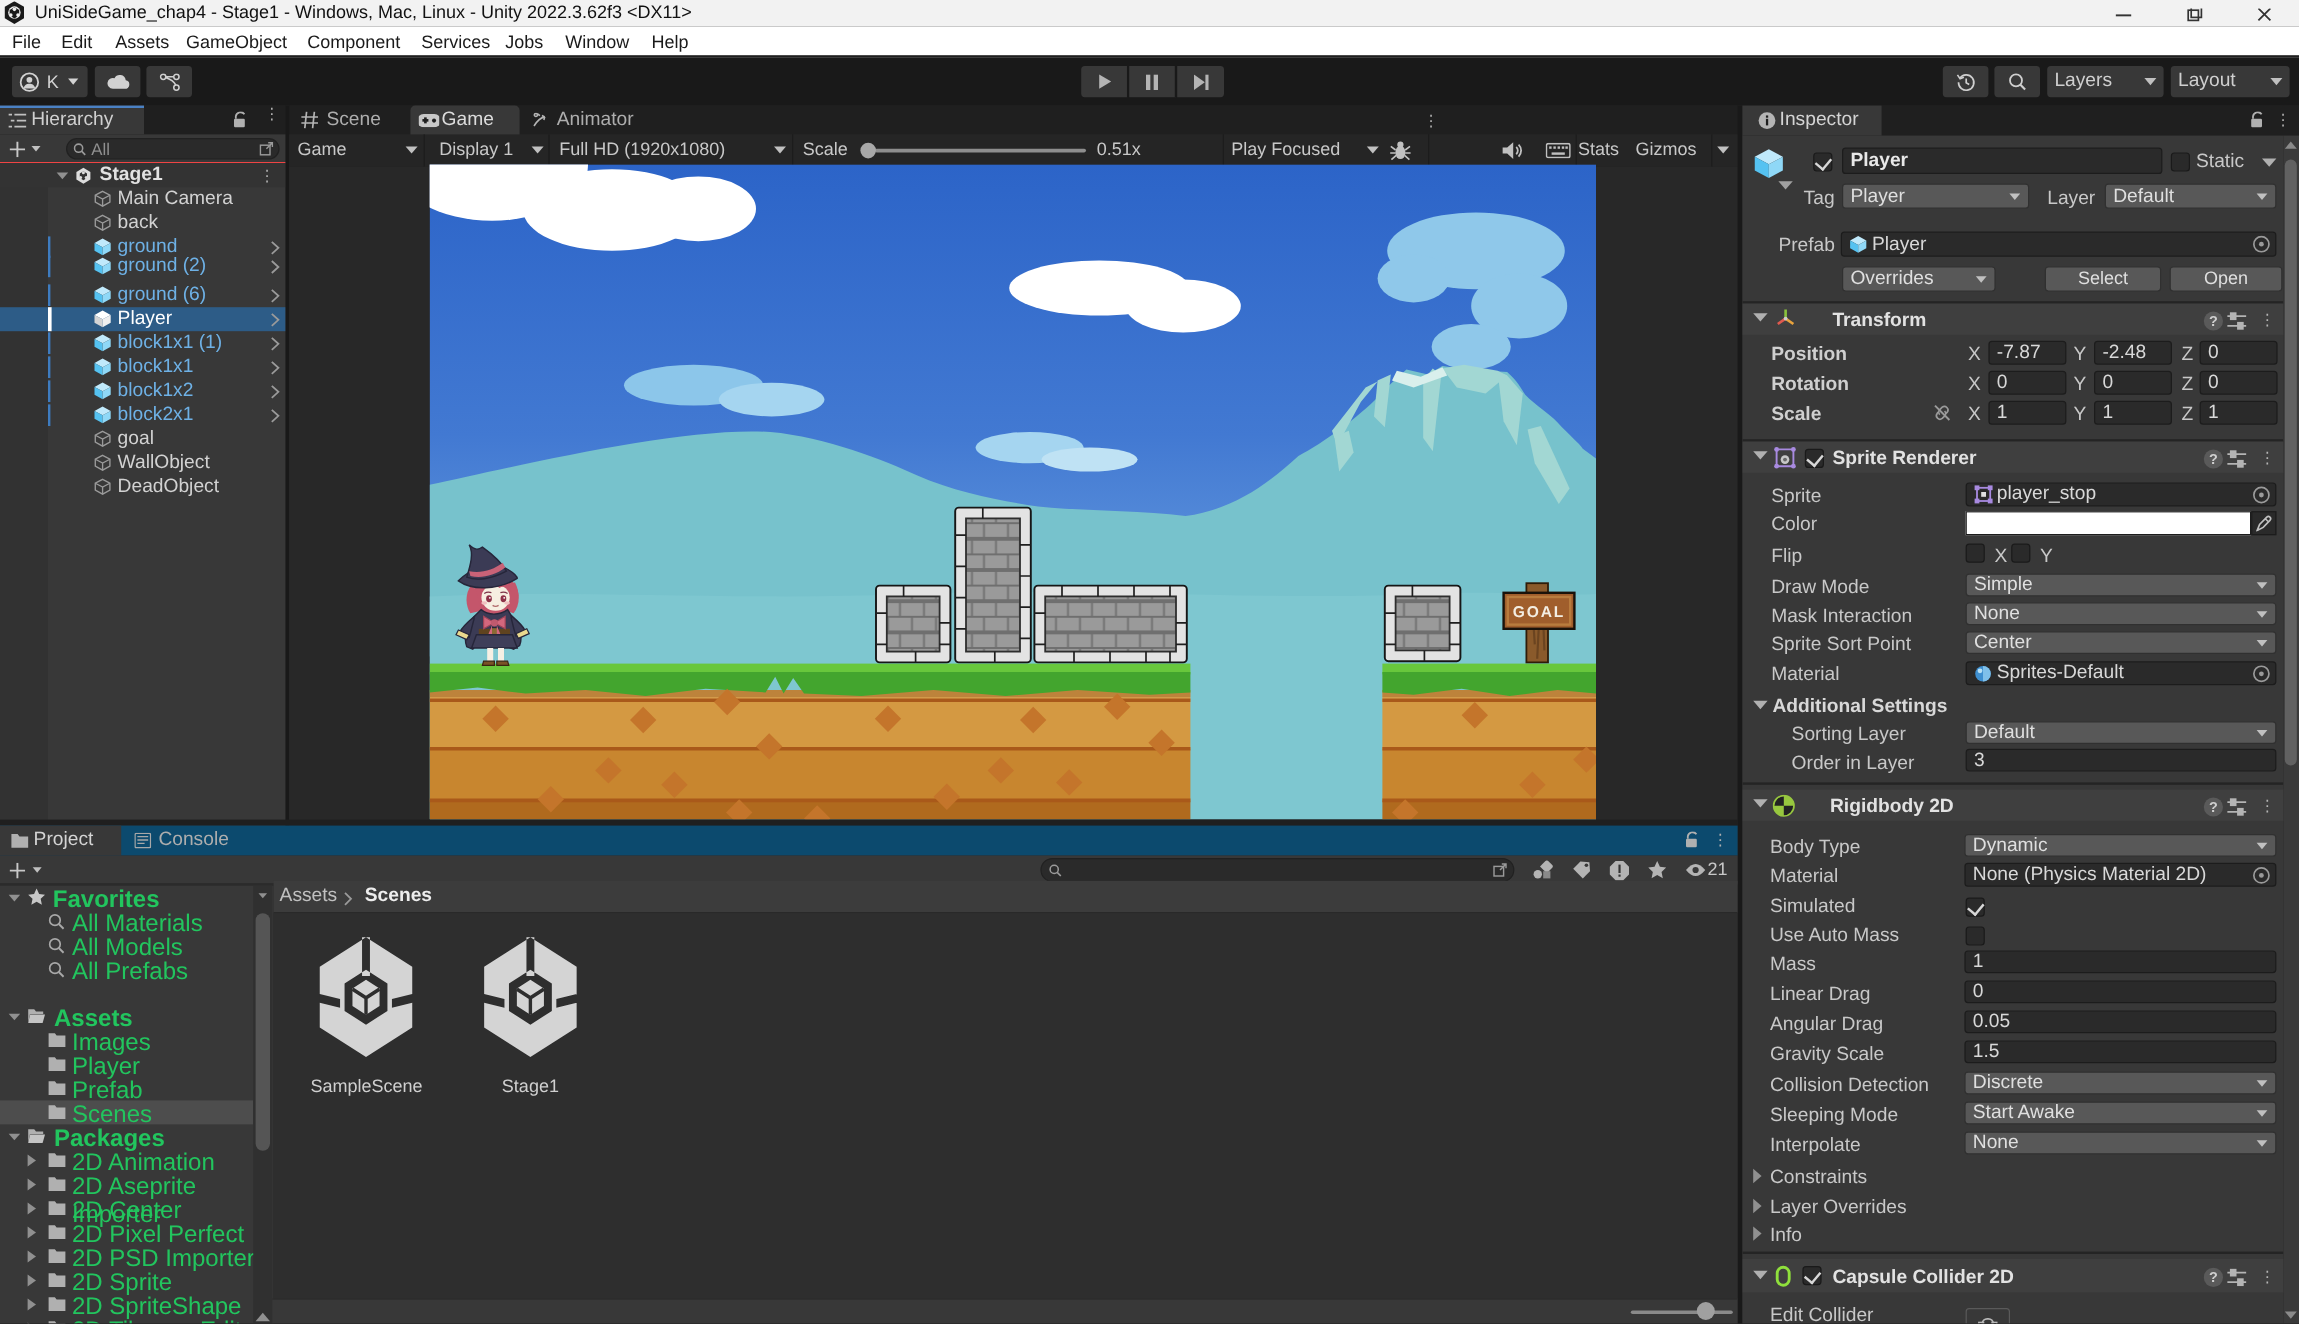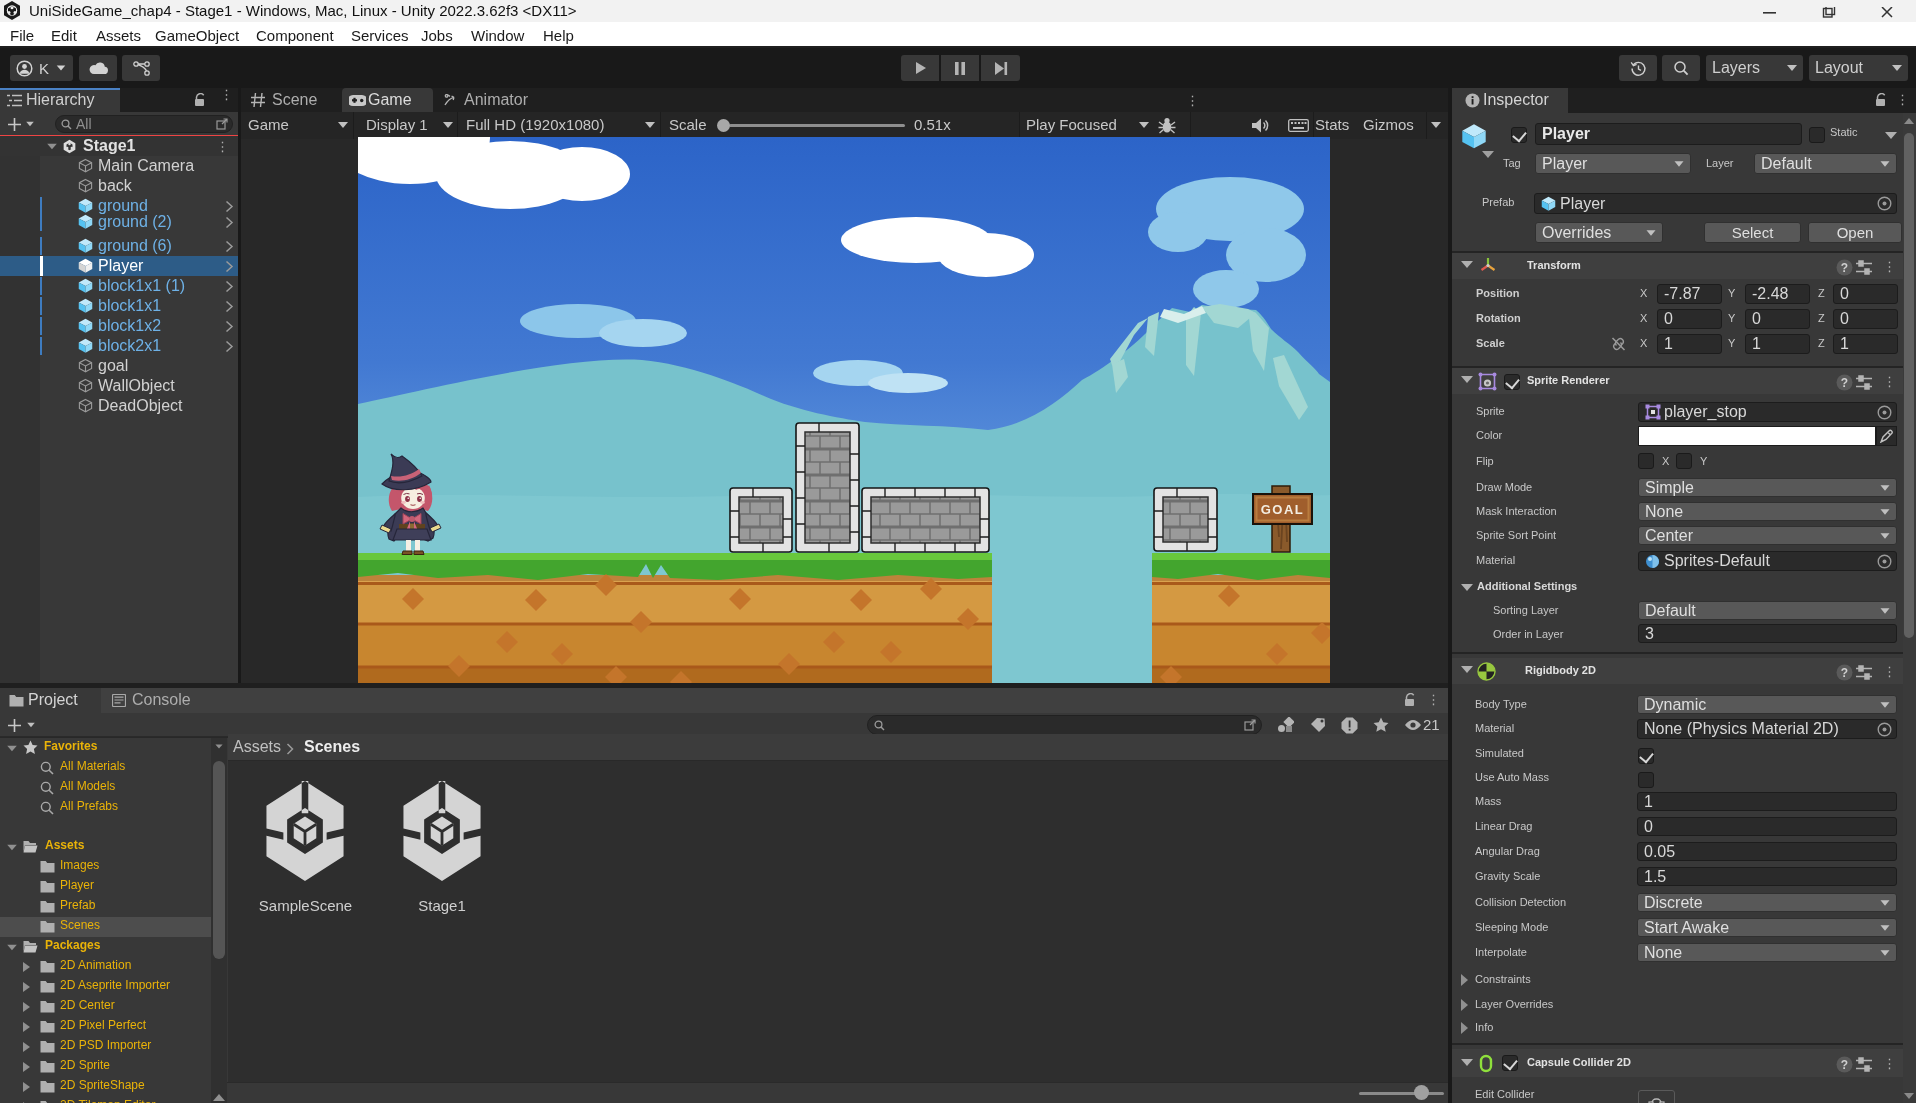--- a/index.html
+++ b/index.html
@@ -5,21 +5,21 @@
 * { margin:0; padding:0; box-sizing:border-box; }
 html,body { width:1916px; height:1103px; }
 body { position:relative; background:#282828; font-family:"Liberation Sans",sans-serif; overflow:hidden; color:#d2d2d2; }
 .abs { position:absolute; }
 .f { display:flex; align-items:center; }
 .itab { color:#adadad; }
 .dd { background:#585858; border:1px solid #303030; border-radius:3px; color:#dfdfdf; font-size:16px; display:flex; align-items:center; padding:0 6px; position:absolute; }
 .dd .arr { margin-left:auto; }
 .field { background:#2a2a2a; border:1px solid #1c1c1c; border-radius:3px; color:#d8d8d8; font-size:16px; display:flex; align-items:center; padding:0 6px; position:absolute; }
 .arr { width:0; height:0; border-left:5px solid transparent; border-right:5px solid transparent; border-top:6px solid #c0c0c0; }
-.lbl { position:absolute; font-size:11px; color:#c8c8c8; }
+.lbl { position:absolute; font-size:16px; color:#c8c8c8; }
 .chk { position:absolute; width:16px; height:16px; background:#2a2a2a; border:1px solid #1a1a1a; border-radius:3px; }
 .chk.on::after { content:""; position:absolute; left:3px; top:1px; width:7px; height:10px; border:solid #d8d8d8; border-width:0 2px 2px 0; transform:rotate(40deg); }
 .tri-r { width:0; height:0; border-top:5px solid transparent; border-bottom:5px solid transparent; border-left:7px solid #909090; position:absolute; }
 .tri-d { width:0; height:0; border-left:6px solid transparent; border-right:6px solid transparent; border-top:7px solid #909090; position:absolute; }
 </style>
 </head>
 <body>
 
 <div class="abs" style="left:0;top:0;width:1916px;height:22px;background:#f2f2f2;"></div>
 <div class="abs" style="left:0;top:22px;width:1916px;height:26px;background:#ffffff;border-bottom:2px solid #1f1f1f;"></div>
@@ -532,21 +532,21 @@
 <rect x="27" y="89" width="5" height="11" fill="#f7f0e4"></rect>
         <rect x="36" y="89" width="5" height="11" fill="#f7f0e4"></rect>
 <path d="M24,100 h9 v3.5 h-10 Z" fill="#7a5226" stroke="#3a2410" stroke-width="1"></path>
 <path d="M35,100 h9 l1,3.5 h-10 Z" fill="#7a5226" stroke="#3a2410" stroke-width="1"></path>
 </g>
 </svg>
 </div>
 <div class="abs" style="left:1448px;top:88px;width:4px;height:1015px;background:#191919;"></div>
 
 <div class="abs" style="left:0;top:683px;width:1448px;height:5px;background:#1f1f1f;"></div>
-<div class="abs" style="left:0;top:688px;width:1448px;height:25px;background:#404040;">
+<div class="abs" style="left:0;top:688px;width:1448px;height:25px;background:#0c4a6e;">
   <div class="abs" style="left:0;top:0;width:101px;height:25px;background:#383838;"></div>
   <svg class="abs" style="left:9px;top:6px;" width="15" height="13" viewBox="0 0 15 13">
       <path d="M0.5,1 h5.2 l1.5,2 h7.3 v9.5 h-14 Z" fill="#b0b0b0"></path>
     </svg>
   <span class="abs" style="left:28px;top:3px;font-size:16px;color:#d4d4d4;">Project</span>
   <svg class="abs" style="left:112px;top:6px;" width="14" height="13" viewBox="0 0 14 13">
       <rect x="0.5" y="0.5" width="13" height="12" rx="1" fill="none" stroke="#a8a8a8" stroke-width="1.2"></rect>
       <path d="M2.5,3.2 h9 M2.5,6 h9 M2.5,8.8 h6" stroke="#a8a8a8" stroke-width="1.2"></path>
     </svg>
   <span class="abs itab" style="left:132px;top:3px;font-size:16px;">Console</span>
@@ -587,21 +587,21 @@
     </svg>
   <svg class="abs" style="left:1373px;top:4px;" width="16" height="16" viewBox="0 0 15 15">
       <path d="M7.5,0.5 L9.6,5 L14.5,5.6 L10.9,9 L11.9,13.9 L7.5,11.4 L3.1,13.9 L4.1,9 L0.5,5.6 L5.4,5Z" fill="#b4b4b4"></path>
     </svg>
   <svg class="abs" style="left:1404px;top:6px;" width="18" height="12" viewBox="0 0 18 12">
       <path d="M1,6 Q9,-4 17,6 Q9,16 1,6 Z" fill="#b4b4b4"></path>
       <circle cx="9" cy="6" r="2.6" fill="#383838"></circle>
     </svg>
   <span class="abs" style="left:1423px;top:3px;font-size:15px;color:#c8c8c8;">21</span>
 </div>
-<div class="abs" style="left:0;top:738px;width:228px;height:365px;background:#383838;font-size:12px;color:#eab308;overflow:hidden;">
+<div class="abs" style="left:0;top:738px;width:228px;height:365px;background:#383838;font-size:20px;color:#22c55e;overflow:hidden;">
 <div class="tri-d" style="left:6px;top:7px;transform:scale(.8);"></div>
     <svg class="abs" style="left:23px;top:2px;" width="15" height="15" viewBox="0 0 15 15">
       <path d="M7.5,0.5 L9.6,5 L14.5,5.6 L10.9,9 L11.9,13.9 L7.5,11.4 L3.1,13.9 L4.1,9 L0.5,5.6 L5.4,5Z" fill="#c8c8c8"></path>
     </svg>
     <span class="abs" style="left:44px;top:1px;font-weight:bold;">Favorites</span>
 <svg class="abs" style="left:40px;top:23px;" width="14" height="14" viewBox="0 0 14 14">
       <circle cx="5.8" cy="5.8" r="4.4" fill="none" stroke="#a8a8a8" stroke-width="1.4"></circle>
       <path d="M9.2,9.2 L13,13" stroke="#a8a8a8" stroke-width="1.6"></path>
     </svg>
     <span class="abs" style="left:60px;top:21px;">All Materials</span>

